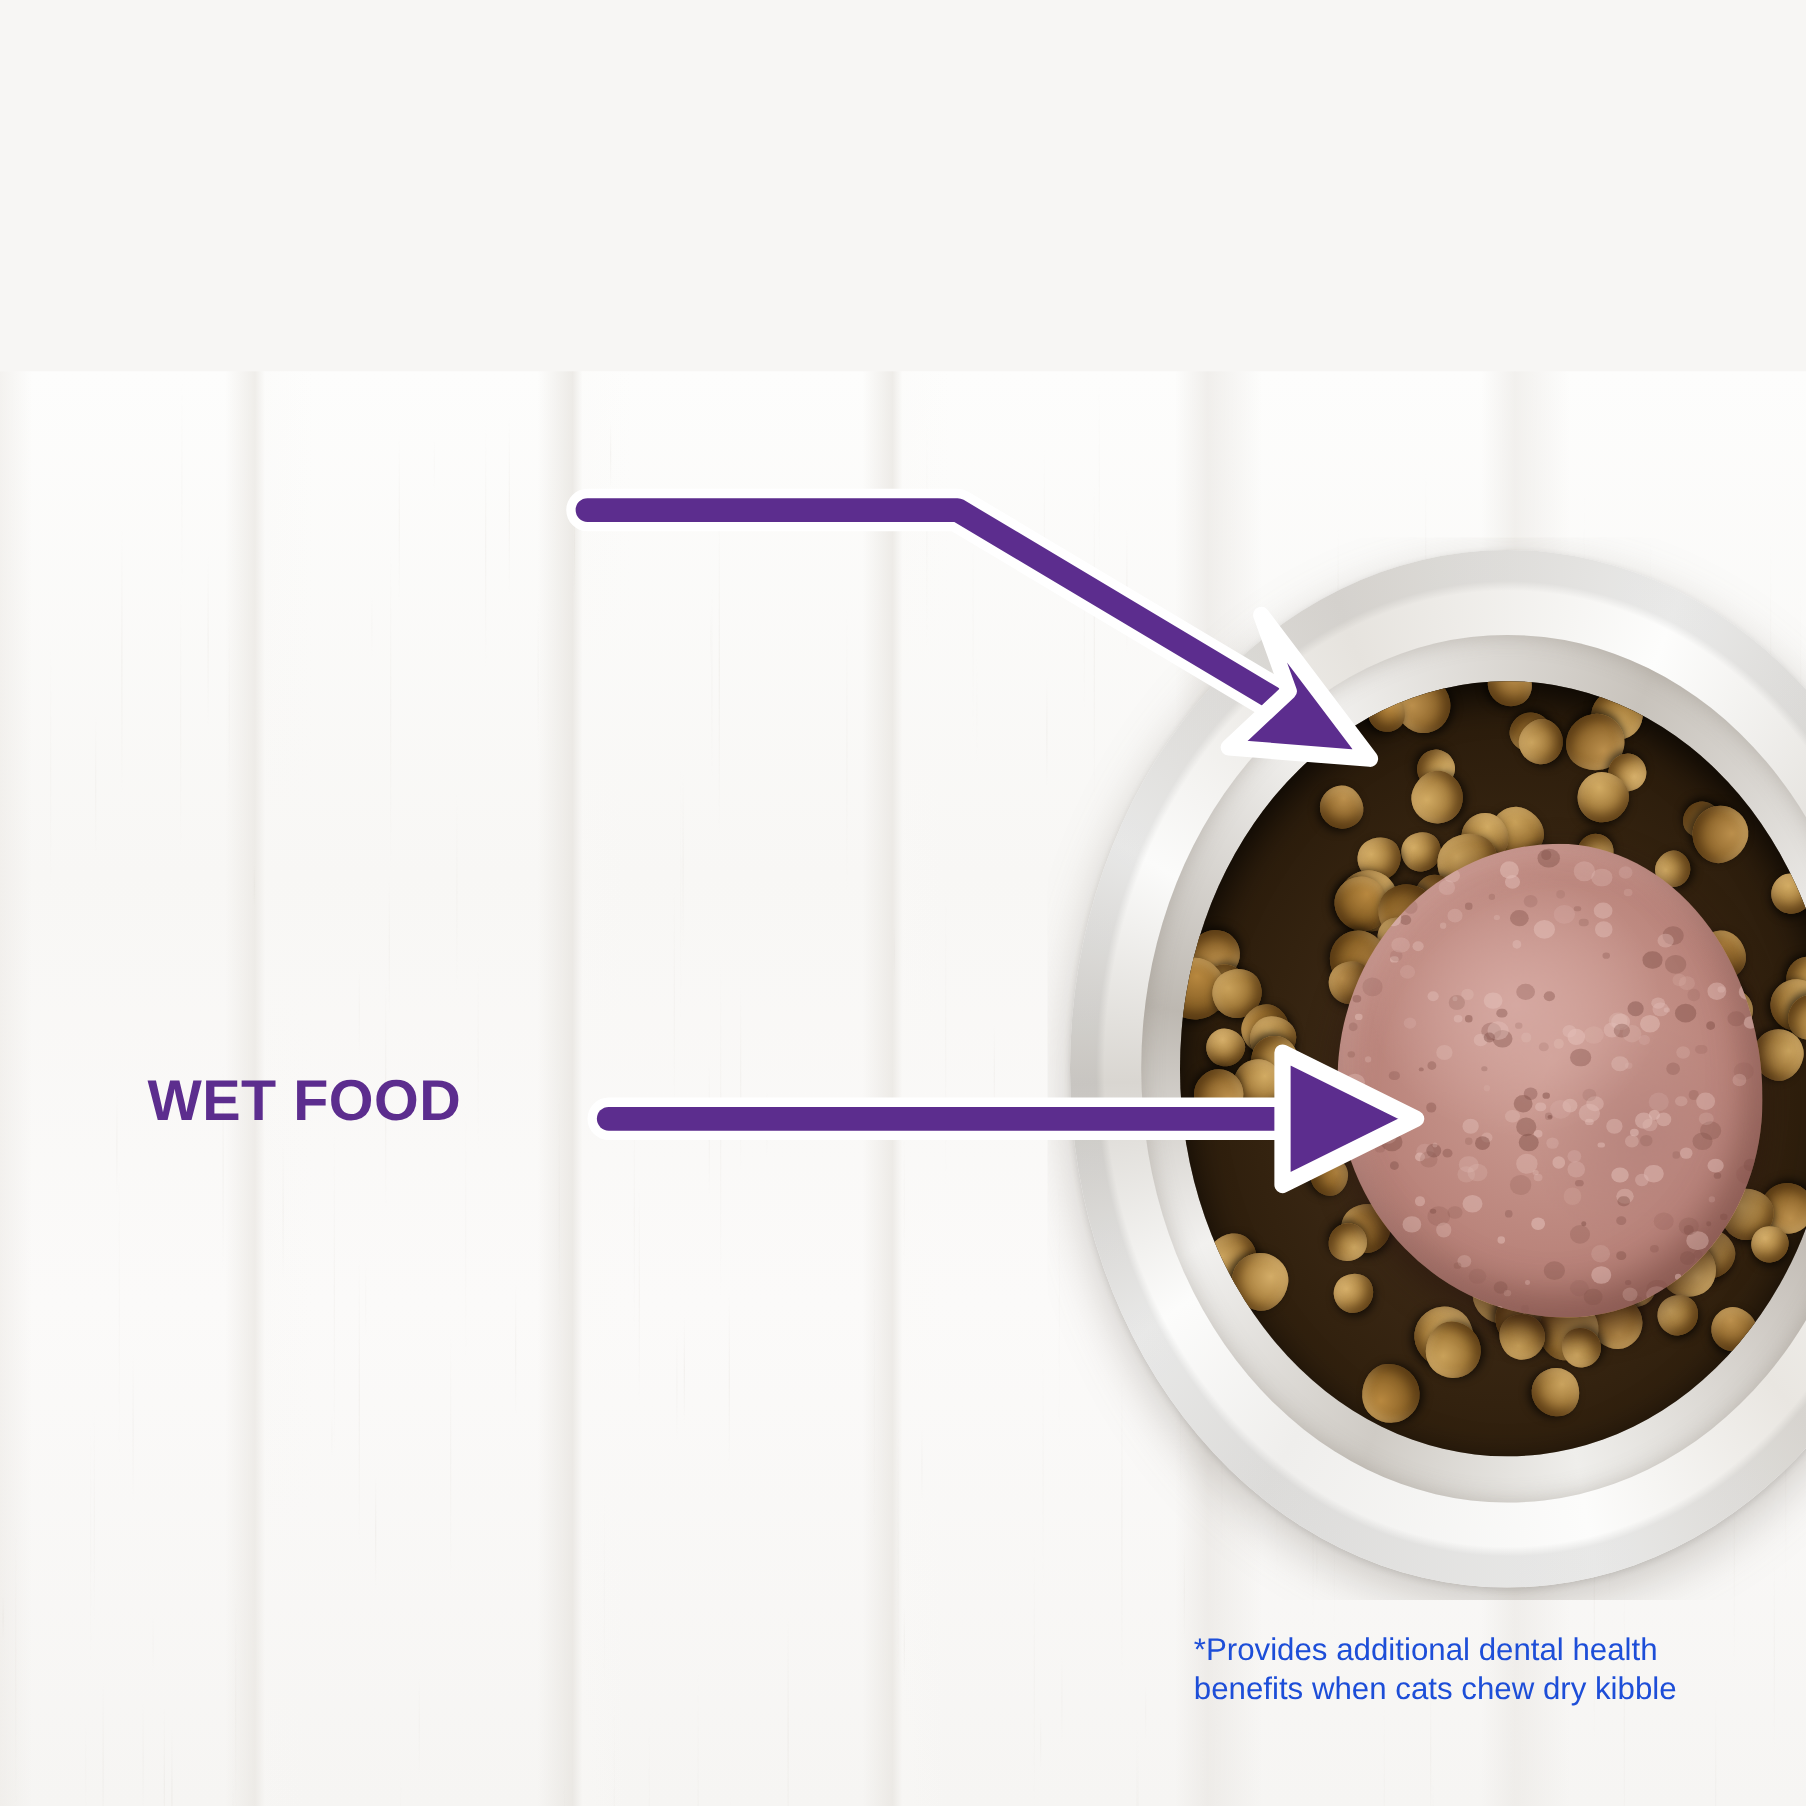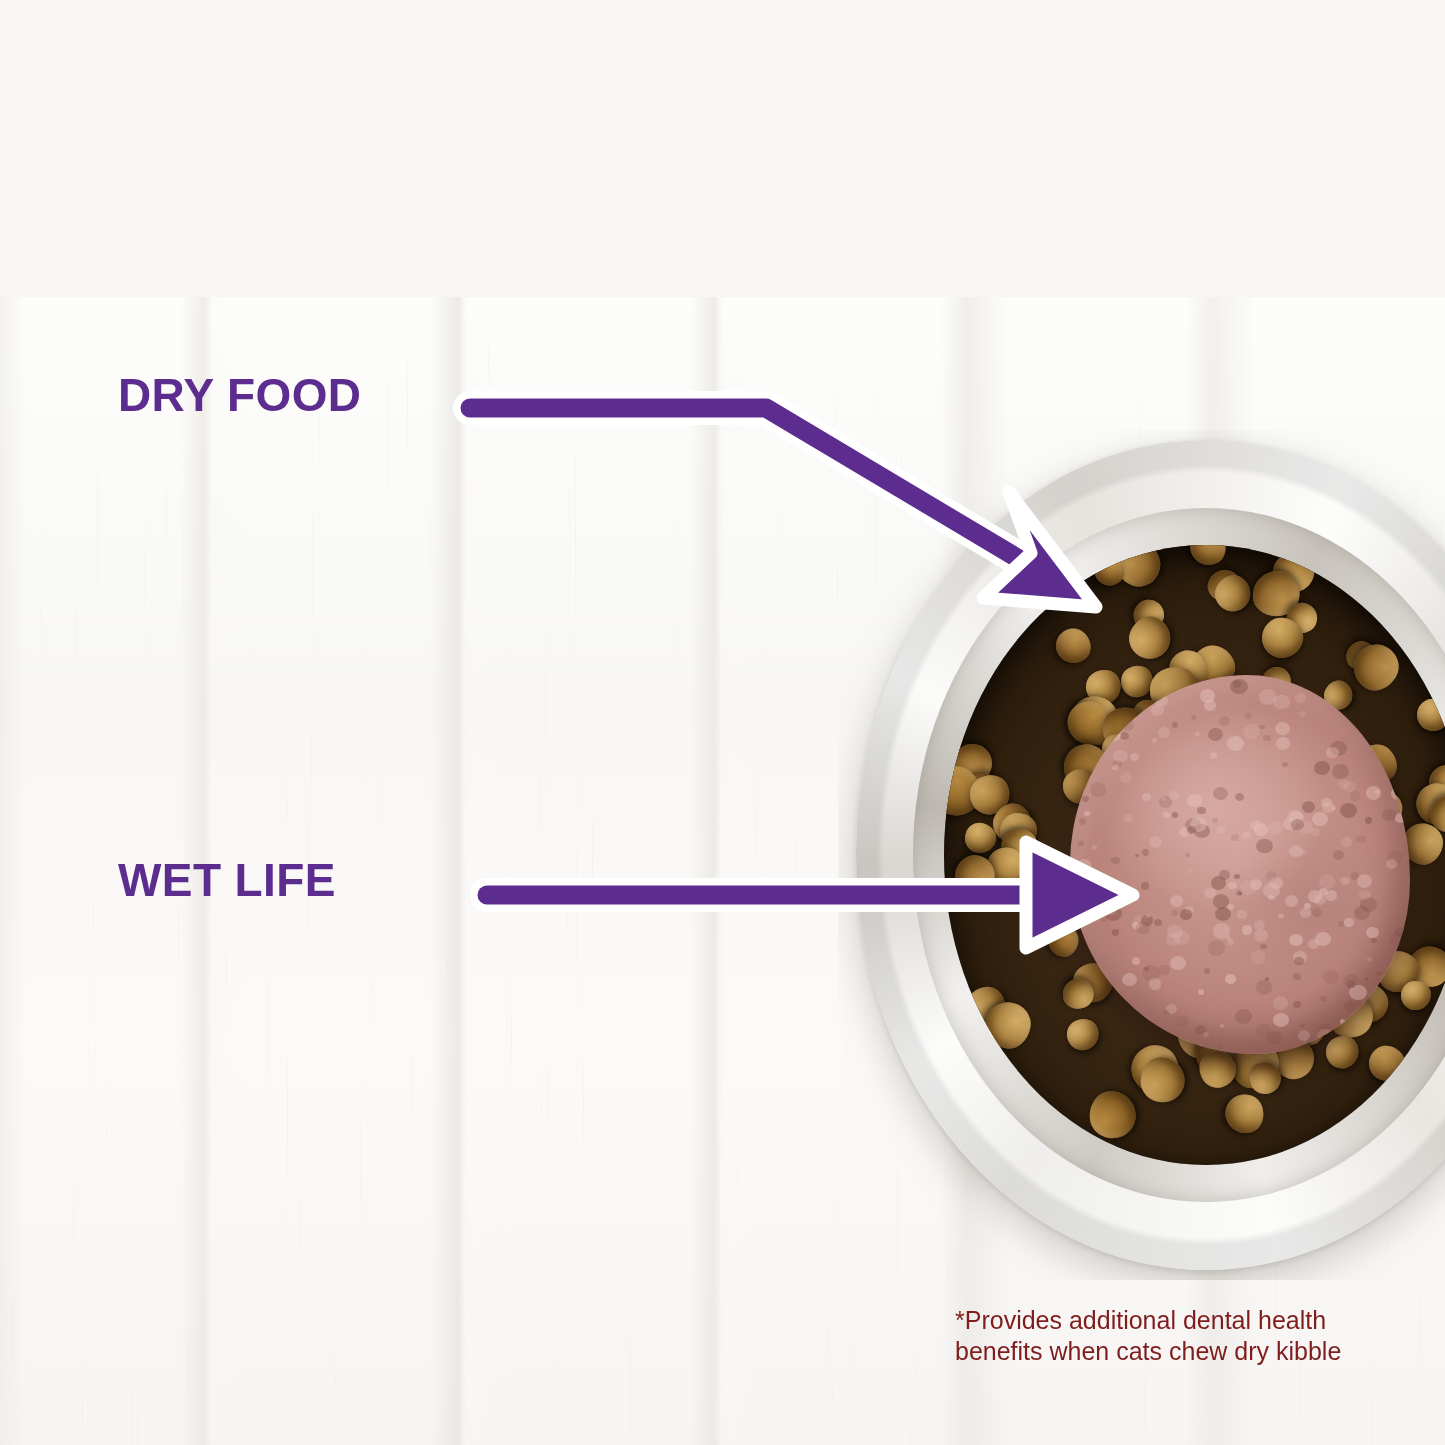--- a/index.html
+++ b/index.html
@@ -140,21 +140,21 @@
       radial-gradient(ellipse 70% 70% at 50% 45%, #cfa097 0%, #b9837a 62%, #9d6a62 100%);
     box-shadow:0 10px 26px rgba(40,20,14,.6), inset -10px -16px 30px rgba(110,64,56,.55),
                inset 8px 10px 24px rgba(232,192,186,.45);
   }
   .pate-tex{position:absolute;left:0;top:0;width:100%;height:100%;border-radius:inherit;overflow:hidden;}
   .pt{position:absolute;border-radius:50%;}
 
   
   .footnote{
     position:absolute;left:955px;top:1305px;width:420px;
-    color:#7f1d1d;
+    color:#1d4ed8;
     font-size:25px;
     line-height:1.24;
     text-align:left;
   }
 </style>
 </head>
 <body>
 
 <div id="page">
 
@@ -701,25 +701,24 @@
               <div class="pt" style="left: 6.1%; top: 78.7%; width: 2%; height: 1.6%; background: rgba(128, 80, 72, 0.16);"></div>
               <div class="pt" style="left: 82.9%; top: 5.3%; width: 4.6%; height: 3.6%; background: rgba(226, 190, 183, 0.38);"></div>
               <div class="pt" style="left: 65.1%; top: 38%; width: 3.6%; height: 2.9%; background: rgba(128, 80, 72, 0.36);"></div>
             </div>
         </div>
       </div>
     </div>
   </div>
 
   <div class="copy">
-    <div class="sec-title">DRY FOOD</div>
   </div>
 
   <div class="wet-wrap">
-    <div class="sec-title">WET LIFE</div>
+    <div class="sec-title">WET FOOD</div>
   </div>
 
   <svg class="arrow-svg" viewBox="0 0 1445 1445">
 
     <g>
       <path d="M470 408 L766 408 L1024 562" fill="none" stroke="#ffffff" stroke-width="34" stroke-linecap="round" stroke-linejoin="round"></path>
       <path d="M470 408 L766 408 L1024 562" fill="none" stroke="#5c2d8e" stroke-width="19" stroke-linecap="round" stroke-linejoin="round"></path>
       <path d="M1096 607 L983 598 L1031 553 L1009 492 Z" fill="#5c2d8e" stroke="#ffffff" stroke-width="13" stroke-linejoin="round"></path>
     </g>
 

